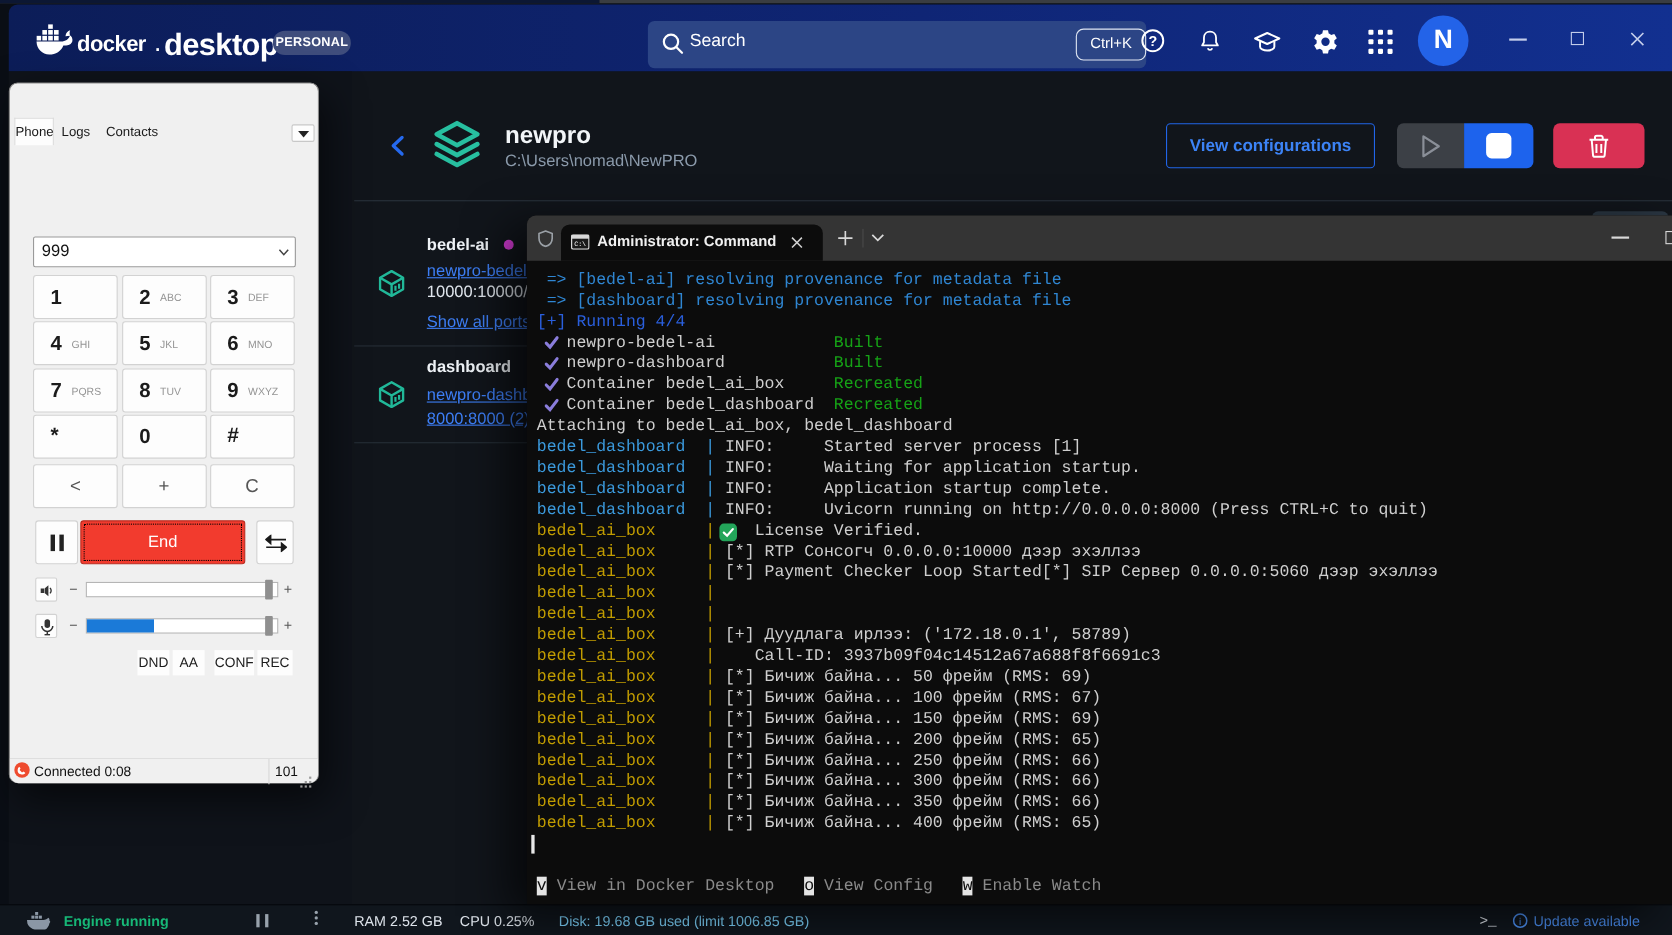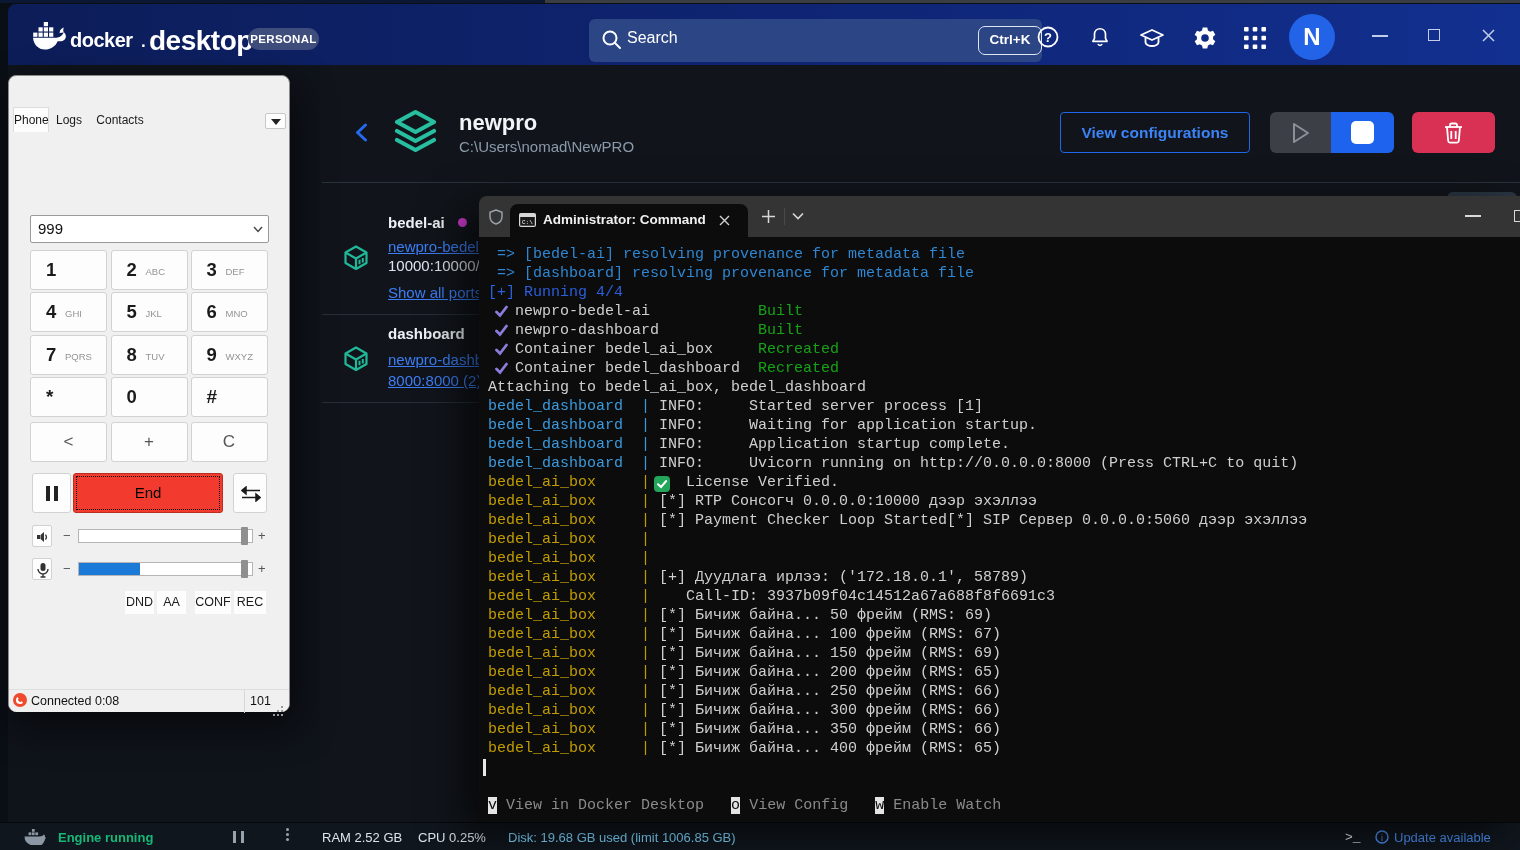--- a/index.html
+++ b/index.html
@@ -7,21 +7,21 @@
 
 #strip{left:0;top:0;width:1520px;height:3px;background:#3a3d41}
 #stripL{left:0;top:0;width:545px;height:3px;background:#0c1733}
 
 #dheader{left:8px;top:4px;width:1512px;height:61px;background:linear-gradient(90deg,#0c1d58 0%,#0f2575 55%,#123090 100%);border-radius:8px 0 0 0}
 #dlogo-docker{left:62px;top:25px;font-size:20px;font-weight:bold;color:#fff;letter-spacing:-0.5px}
 #dlogo-desktop{left:141px;top:21px;font-size:28px;font-weight:700;color:#fff;letter-spacing:-0.5px}
 #personal{left:240px;top:24px;width:71px;height:22px;background:#3f4d7c;border-radius:11px;color:#fff;font-size:11.5px;font-weight:bold;text-align:center;line-height:22px;letter-spacing:0.3px}
 #search{left:581px;top:15px;width:453px;height:43px;background:#2c4585;border-radius:6px}
 #search-txt{left:38px;top:10px;font-size:16px;color:#fff}
-#ctrlk{left:389px;top:7px;width:64px;height:29px;border:1.5px solid #dfe6f2;border-radius:7px;color:#fff;font-size:13.5px;font-weight:bold;text-align:center;line-height:26px}
+#ctrlk{left:389px;top:7px;width:64px;height:29px;border:1.5px solid #dfe6f2;border-radius:7px;color:#fff;font-size:13.5px;font-weight:normal;text-align:center;line-height:26px}
 #avatar{left:1281px;top:10px;width:46px;height:46px;border-radius:50%;background:#2363e8;color:#fff;font-size:24px;font-weight:bold;text-align:center;line-height:46px}
 .hic{top:22px}
 
 #content{left:8px;top:65px;width:1512px;height:757px;background:#11151b}
 #sidebar{left:8px;top:65px;width:312px;height:757px;background:#0f131a}
 #hr1{left:322px;top:182px;width:1198px;height:1px;background:#2a323c}
 #hr2{left:322px;top:314px;width:1198px;height:1px;background:#262e37}
 #hr3{left:322px;top:402px;width:1198px;height:1px;background:#262e37}
 #newpro{left:459px;top:110px;font-size:22px;font-weight:bold;color:#f2f5f8}
 #npath{left:459px;top:138px;font-size:15px;color:#8b9aab}
@@ -63,21 +63,21 @@
 #siptitle{left:0;top:0;width:280px;height:25px;background:#fdfdfd;border-radius:8px 8px 0 0}
 #siptext{left:40px;top:5px;font-size:12.5px;color:#1a1a1a}
 .tabtxt{font-size:12px;color:#1a1a1a}
 #tab-phone{left:4px;top:31px;width:36px;height:25px;background:#fdfdfd;border:1px solid #dcdcdc;border-bottom:none;text-align:center;line-height:25px}
 #drop{left:256px;top:37px;width:21px;height:16px;background:#fdfdfd;border:1px solid #c8c8c8;border-radius:2px}
 #combo{left:21px;top:139px;width:239px;height:28px;background:#fff;border:1px solid #9a9a9a;border-radius:2px}
 .dbtn{position:absolute;width:77px;height:40px;background:#fdfdfd;border:1px solid #d2d2d2;border-radius:3px}
 .dnum{position:absolute;left:15px;top:8px;font-size:18.5px;font-weight:bold;color:#1b1b1b}
 .dlet{position:absolute;left:34px;top:15px;font-size:9.5px;color:#949494}
 .dsym{position:absolute;width:100%;text-align:center;top:9px;font-size:17px;color:#555}
-#endbtn{left:64px;top:397px;width:150px;height:40px;background:#f23b2e;border:1px solid #b92d22;border-radius:3px;color:#000000;font-size:15px;text-align:center;line-height:38px}
+#endbtn{left:64px;top:397px;width:150px;height:40px;background:#f23b2e;border:1px solid #b92d22;border-radius:3px;color:#ffffff;font-size:15px;text-align:center;line-height:38px}
 #endfocus{position:absolute;left:3px;top:3px;right:3px;bottom:3px;outline:1.5px dotted #000}
 .cbtn{position:absolute;background:#fdfdfd;border:1px solid #d2d2d2;border-radius:3px}
 .vbtn{position:absolute;width:20px;height:22px;background:#fdfdfd;border:1px solid #d2d2d2;border-radius:2px}
 .slider{position:absolute;width:175px;height:14px;background:#fff;border:1px solid #b5b5b5}
 .sthumb{position:absolute;width:7px;height:18px;background:#8f8f8f;border-radius:1px}
 .pm{position:absolute;font-size:13px;color:#555}
 .flat{position:absolute;height:23px;background:#fdfdfd;color:#1b1b1b;font-size:12.5px;text-align:center;line-height:23px}
 #sipstatus{left:0;top:613px;width:280px;height:23px;border-top:1px solid #dedede;background:#f0f0f0;border-radius:0 0 8px 8px}
 </style></head>
 <body>

